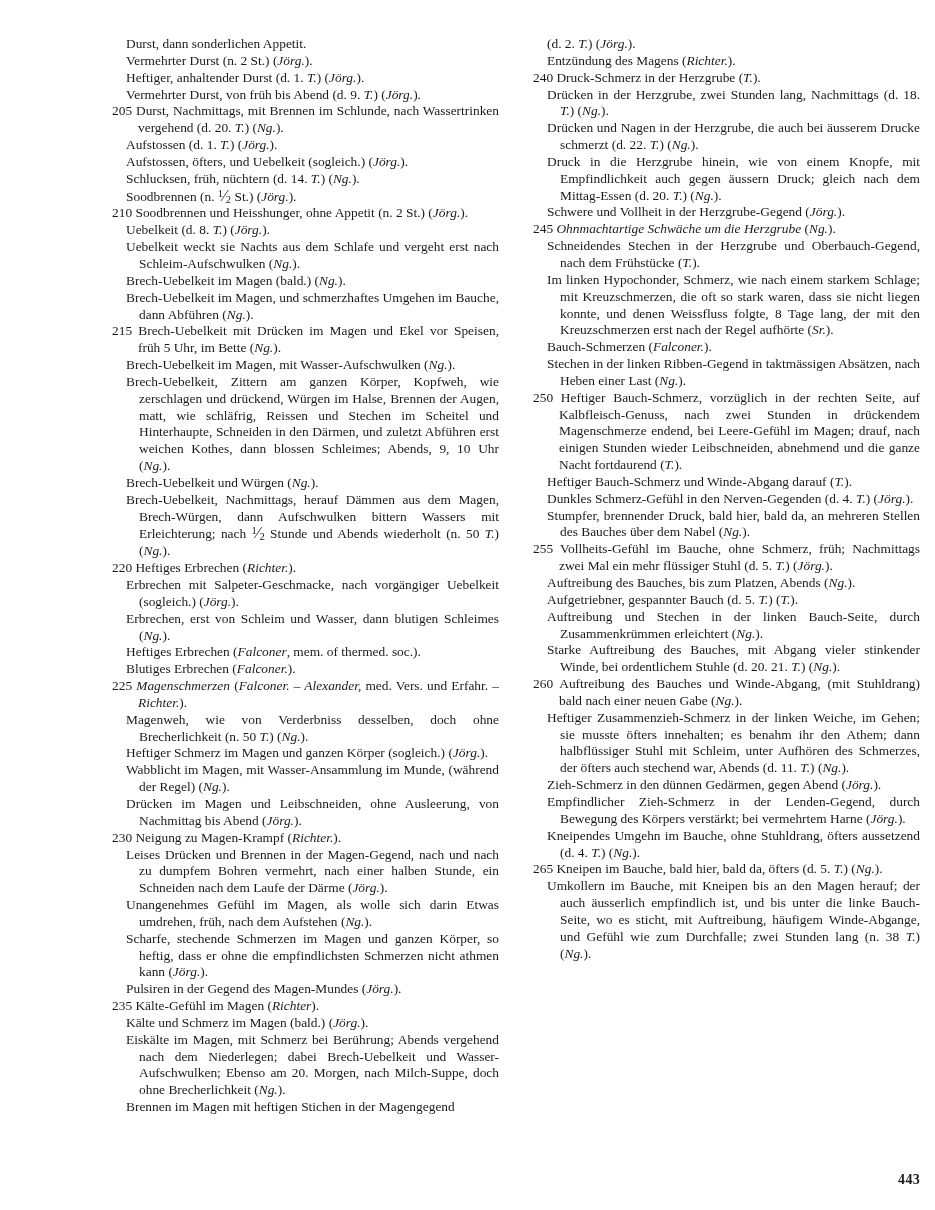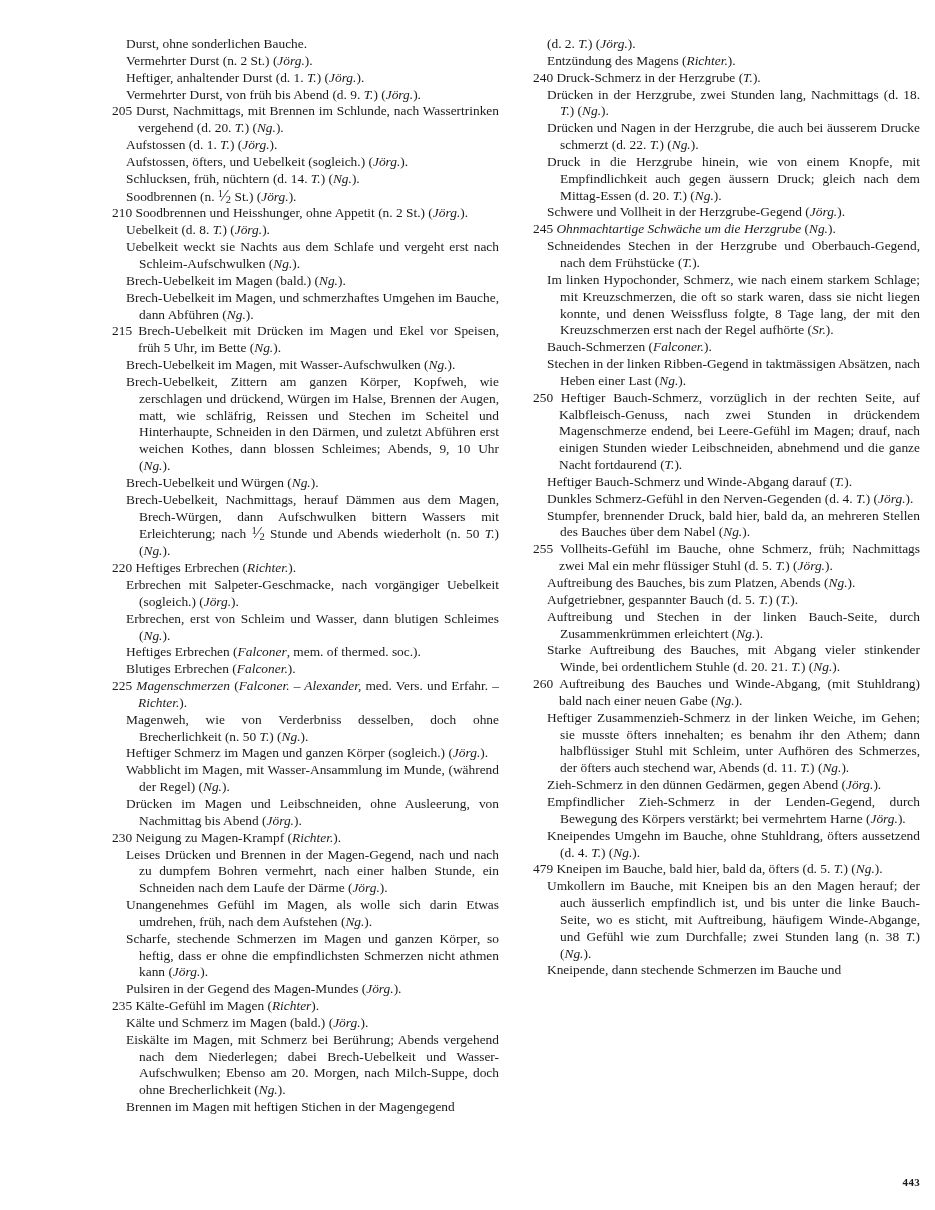--- a/index.html
+++ b/index.html
@@ -71,42 +71,42 @@
   }
   .frac sub {
     font-size: 0.66em;
     vertical-align: -0.18em;
     line-height: 0;
   }
   .folio {
     position: absolute;
     right: 0px;
     bottom: 0px;
-    font-size: 11px;
+    font-size: 14px;
     font-weight: bold;
     letter-spacing: 0.3px;
     color: #1a1a1a;
     margin-left: 44px;
   }
   .folio-wrap {
     position: absolute;
     left: 112px;
     top: 1168px;
     width: 808px;
     height: 20px;
     text-align: right;
   }
 </style>
 </head>
 <body>
 
 <div id="page">
   <div class="columns">
     <div class="column" id="col-left">
-        <p class="entry plain"><span>Durst, ohne sonderlichen Bauche.</span></p>
+        <p class="entry plain"><span>Durst, dann sonderlichen Appetit.</span></p>
         <p class="entry plain"><span>Vermehrter Durst (n. 2 St.) (<i>Jörg.</i>).</span></p>
         <p class="entry plain"><span>Heftiger, anhaltender Durst (d. 1. <i>T.</i>) (<i>Jörg.</i>).</span></p>
         <p class="entry plain"><span>Vermehrter Durst, von früh bis Abend (d. 9. <i>T.</i>) (<i>Jörg.</i>).</span></p>
         <p class="entry num"><span class="num-label">205</span> <span>Durst, Nachmittags, mit Brennen im Schlunde, nach Wassertrinken vergehend (d. 20. <i>T.</i>) (<i>Ng.</i>).</span></p>
         <p class="entry plain"><span>Aufstossen (d. 1. <i>T.</i>) (<i>Jörg.</i>).</span></p>
         <p class="entry plain"><span>Aufstossen, öfters, und Uebelkeit (sogleich.) (<i>Jörg.</i>).</span></p>
         <p class="entry plain"><span>Schlucksen, früh, nüchtern (d. 14. <i>T.</i>) (<i>Ng.</i>).</span></p>
         <p class="entry plain"><span>Soodbrennen (n. <span class="frac"><sup>1</sup>⁄<sub>2</sub></span> St.) (<i>Jörg.</i>).</span></p>
         <p class="entry num"><span class="num-label">210</span> <span>Soodbrennen und Heisshunger, ohne Appetit (n. 2 St.) (<i>Jörg.</i>).</span></p>
         <p class="entry plain"><span>Uebelkeit (d. 8. <i>T.</i>) (<i>Jörg.</i>).</span></p>
@@ -158,21 +158,20 @@
         <p class="entry num"><span class="num-label">255</span> <span>Vollheits-Gefühl im Bauche, ohne Schmerz, früh; Nachmittags zwei Mal ein mehr flüssiger Stuhl (d. 5. <i>T.</i>) (<i>Jörg.</i>).</span></p>
         <p class="entry plain"><span>Auftreibung des Bauches, bis zum Platzen, Abends (<i>Ng.</i>).</span></p>
         <p class="entry plain"><span>Aufgetriebner, gespannter Bauch (d. 5. <i>T.</i>) (<i>T.</i>).</span></p>
         <p class="entry plain"><span>Auftreibung und Stechen in der linken Bauch-Seite, durch Zusammenkrümmen erleichtert (<i>Ng.</i>).</span></p>
         <p class="entry plain"><span>Starke Auftreibung des Bauches, mit Abgang vieler stinkender Winde, bei ordentlichem Stuhle (d. 20. 21. <i>T.</i>) (<i>Ng.</i>).</span></p>
         <p class="entry num"><span class="num-label">260</span> <span>Auftreibung des Bauches und Winde-Abgang, (mit Stuhldrang) bald nach einer neuen Gabe (<i>Ng.</i>).</span></p>
         <p class="entry plain"><span>Heftiger Zusammenzieh-Schmerz in der linken Weiche, im Gehen; sie musste öfters innehalten; es benahm ihr den Athem; dann halbflüssiger Stuhl mit Schleim, unter Aufhören des Schmerzes, der öfters auch stechend war, Abends (d. 11. <i>T.</i>) (<i>Ng.</i>).</span></p>
         <p class="entry plain"><span>Zieh-Schmerz in den dünnen Gedärmen, gegen Abend (<i>Jörg.</i>).</span></p>
         <p class="entry plain"><span>Empfindlicher Zieh-Schmerz in der Lenden-Gegend, durch Bewegung des Körpers verstärkt; bei vermehrtem Harne (<i>Jörg.</i>).</span></p>
         <p class="entry plain"><span>Kneipendes Umgehn im Bauche, ohne Stuhldrang, öfters aussetzend (d. 4. <i>T.</i>) (<i>Ng.</i>).</span></p>
-        <p class="entry num"><span class="num-label">479</span> <span>Kneipen im Bauche, bald hier, bald da, öfters (d. 5. <i>T.</i>) (<i>Ng.</i>).</span></p>
+        <p class="entry num"><span class="num-label">265</span> <span>Kneipen im Bauche, bald hier, bald da, öfters (d. 5. <i>T.</i>) (<i>Ng.</i>).</span></p>
         <p class="entry plain"><span>Umkollern im Bauche, mit Kneipen bis an den Magen herauf; der auch äusserlich empfindlich ist, und bis unter die linke Bauch-Seite, wo es sticht, mit Auftreibung, häufigem Winde-Abgange, und Gefühl wie zum Durchfalle; zwei Stunden lang (n. 38 <i>T.</i>) (<i>Ng.</i>).</span></p>
-        <p class="entry plain"><span>Kneipende, dann stechende Schmerzen im Bauche und</span></p>
       </div>
   </div>
   <div class="folio-wrap">
     <span class="folio">443</span>
   </div>
 </div>
 
 </body></html>

